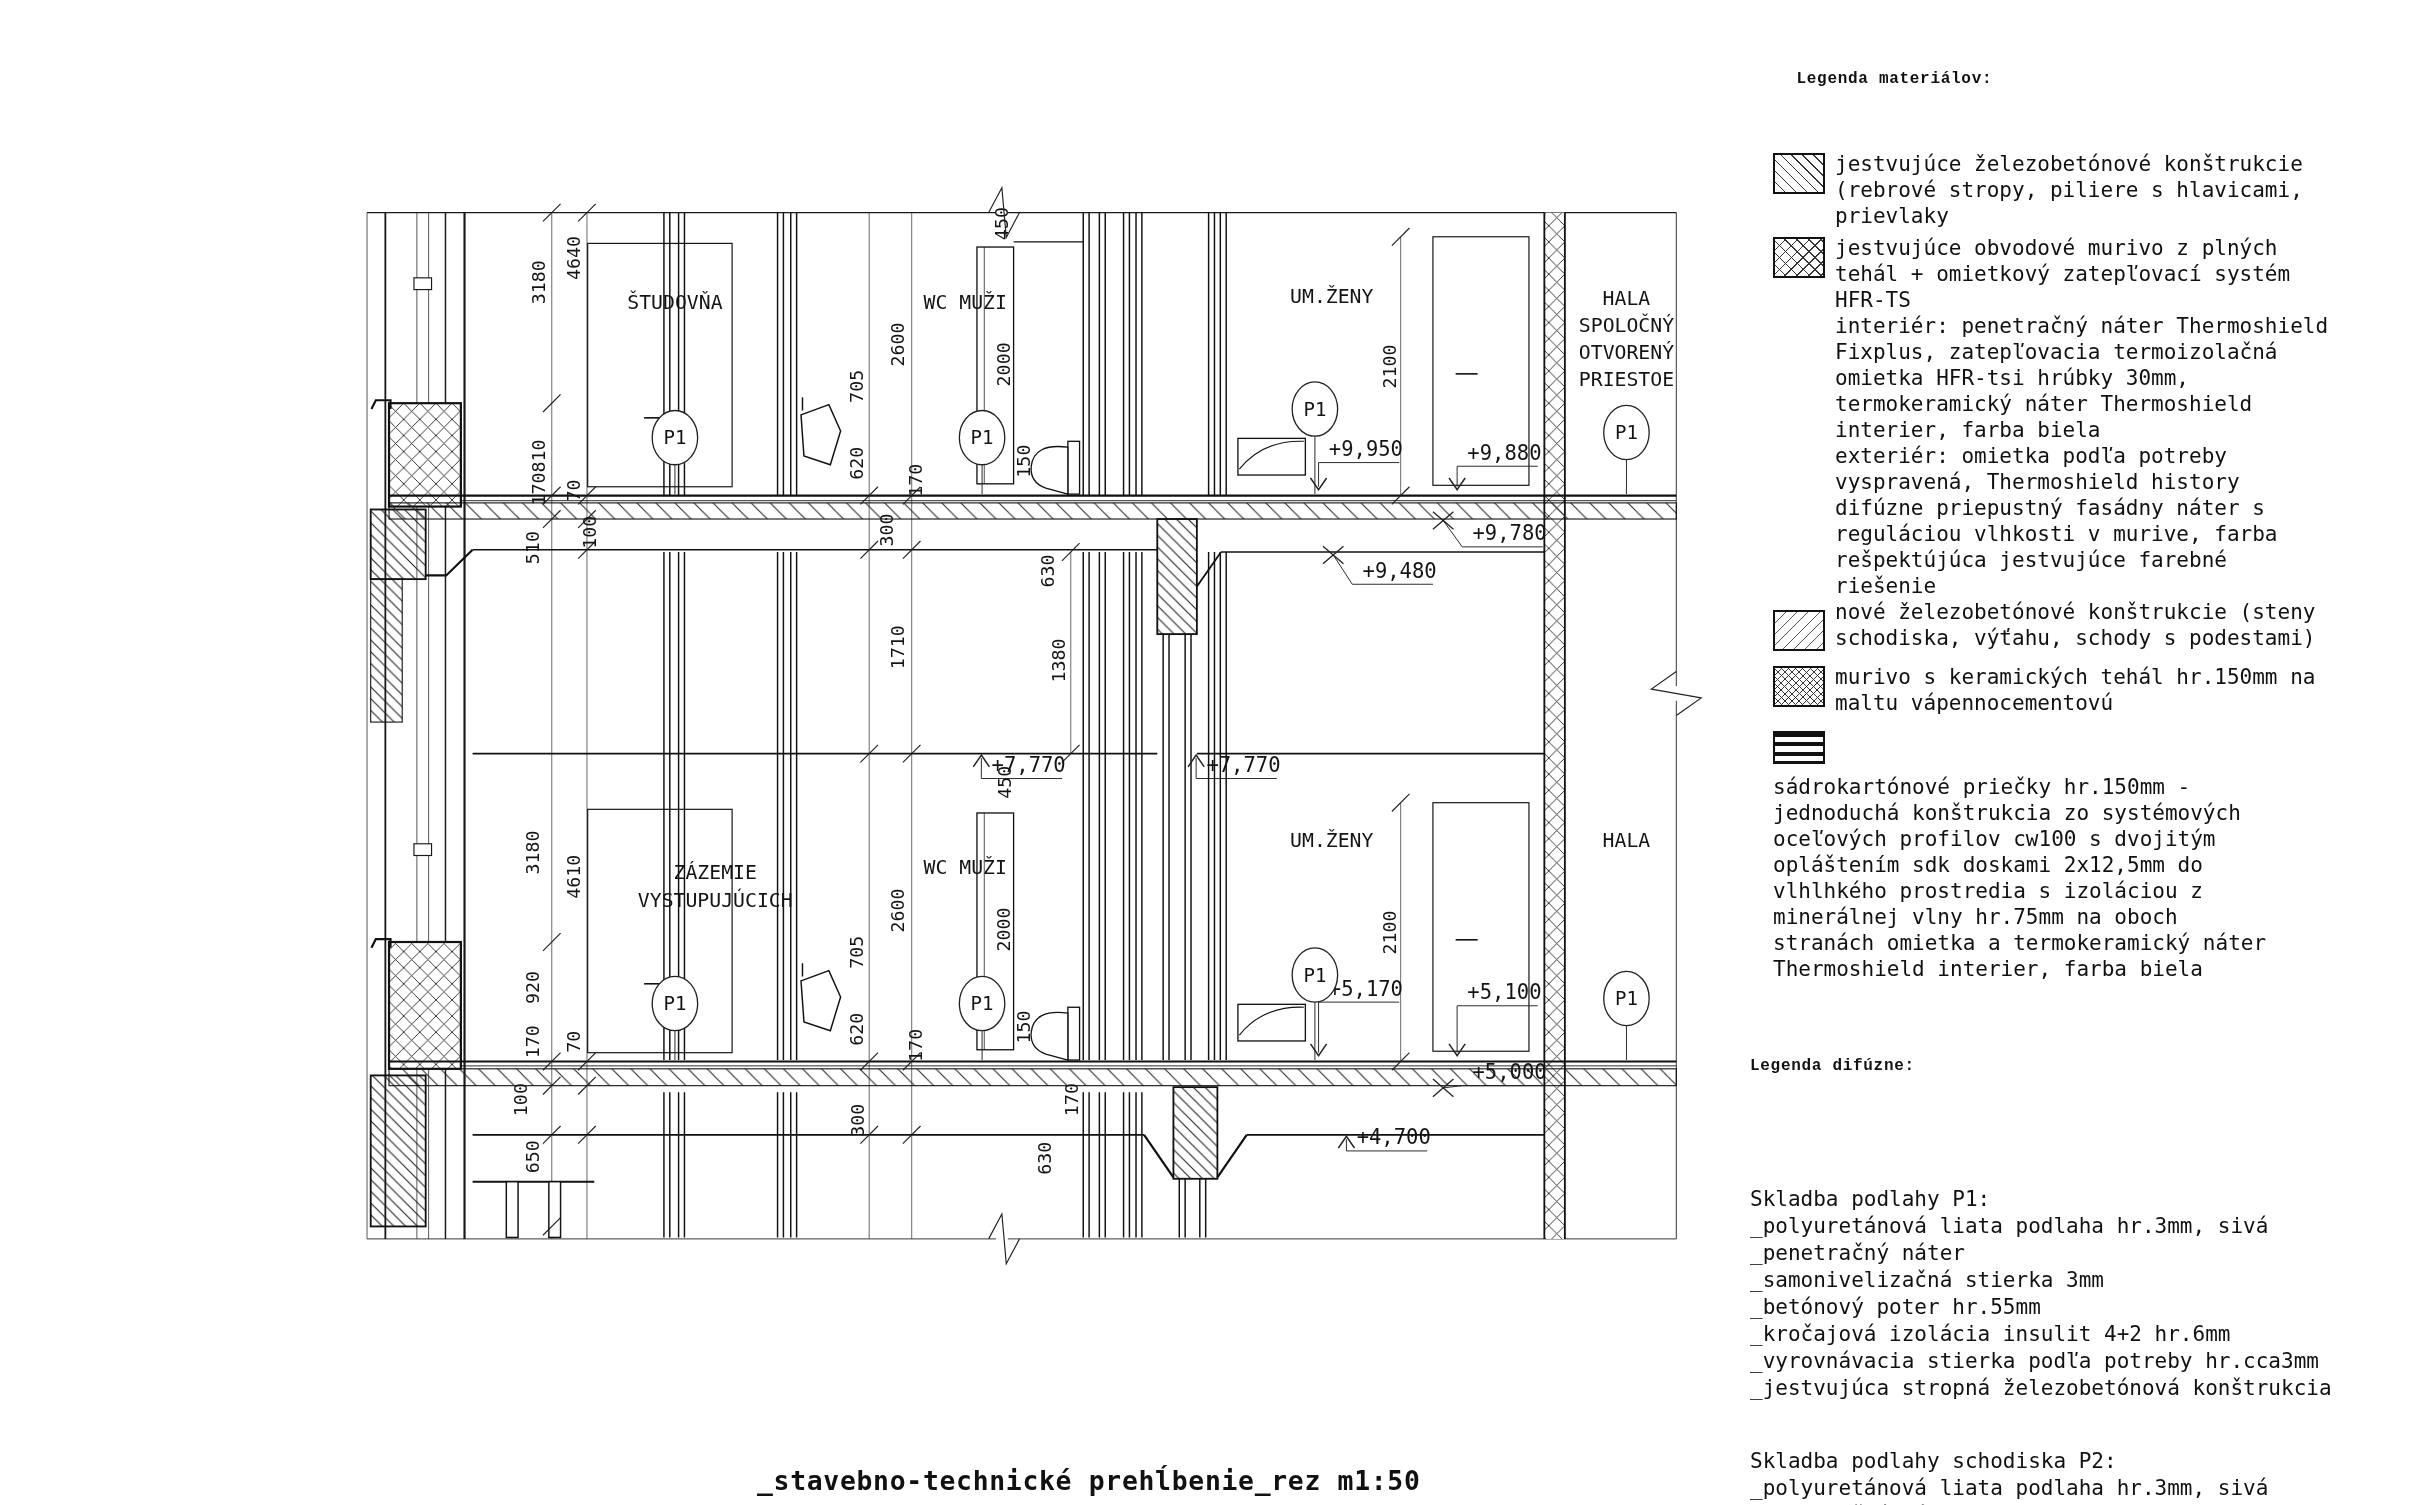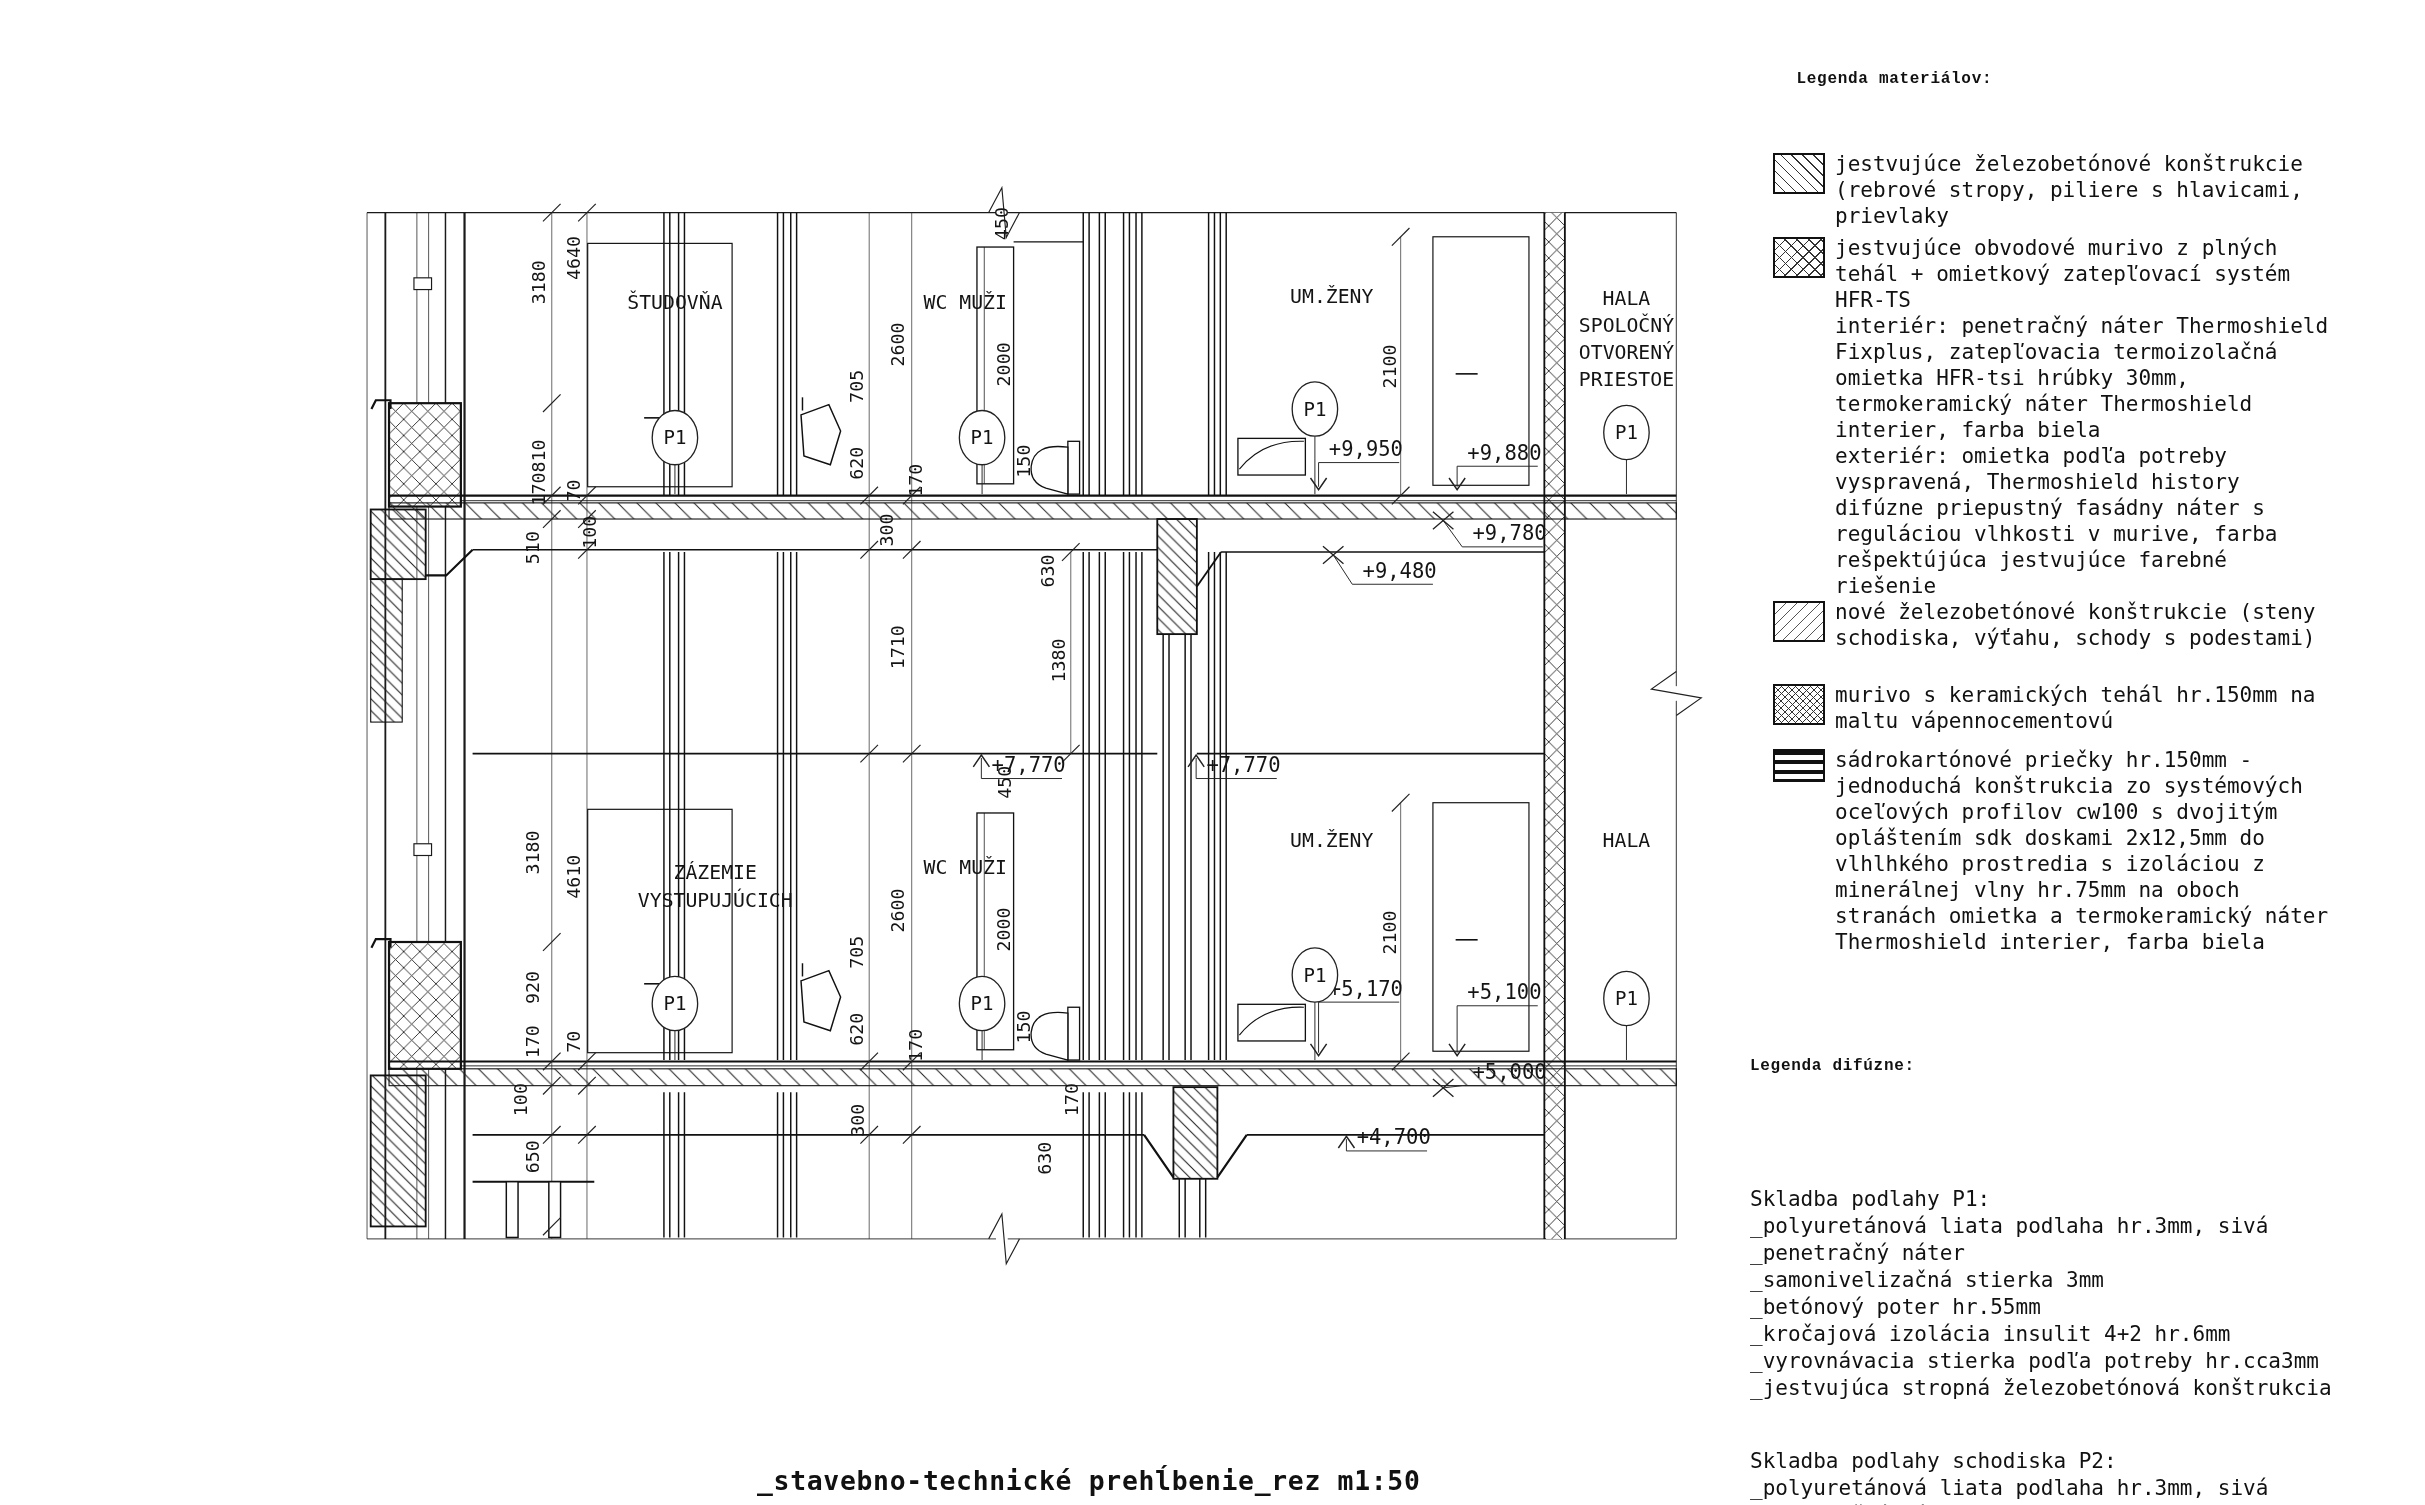--- a/index.html
+++ b/index.html
@@ -379,31 +379,31 @@
 omietka HFR-tsi hrúbky 30mm,
 termokeramický náter Thermoshield
 interier, farba biela
 exteriér: omietka podľa potreby
 vyspravená, Thermoshield history
 difúzne priepustný fasádny náter s
 reguláciou vlhkosti v murive, farba
 rešpektújúca jestvujúce farebné
 riešenie</div>
         </div>
-        <div class="legend-item" style="margin-bottom: 31px;">
+        <div class="legend-item" style="margin-bottom: 13px; align-items: flex-end;">
           <div class="swatch sw-diag-new"></div>
           <div class="legend-text">nové železobetónové konštrukcie (steny
 schodiska, výťahu, schody s podestami)</div>
         </div>
         <div class="legend-item" style="margin-bottom: 13px;">
           <div class="swatch sw-cross-sm"></div>
           <div class="legend-text">murivo s keramických tehál hr.150mm na
 maltu vápennocementovú</div>
         </div>
-        <div class="legend-item" style="margin-bottom: 0px;">
+        <div class="legend-item" style="margin-bottom: 0px; flex-direction: column;">
           <div class="swatch sw-horiz"></div>
           <div class="legend-text">sádrokartónové priečky hr.150mm -
 jednoduchá konštrukcia zo systémových
 oceľových profilov cw100 s dvojitým
 opláštením sdk doskami 2x12,5mm do
 vlhlhkého prostredia s izoláciou z
 minerálnej vlny hr.75mm na oboch
 stranách omietka a termokeramický náter
 Thermoshield interier, farba biela</div>
         </div>

